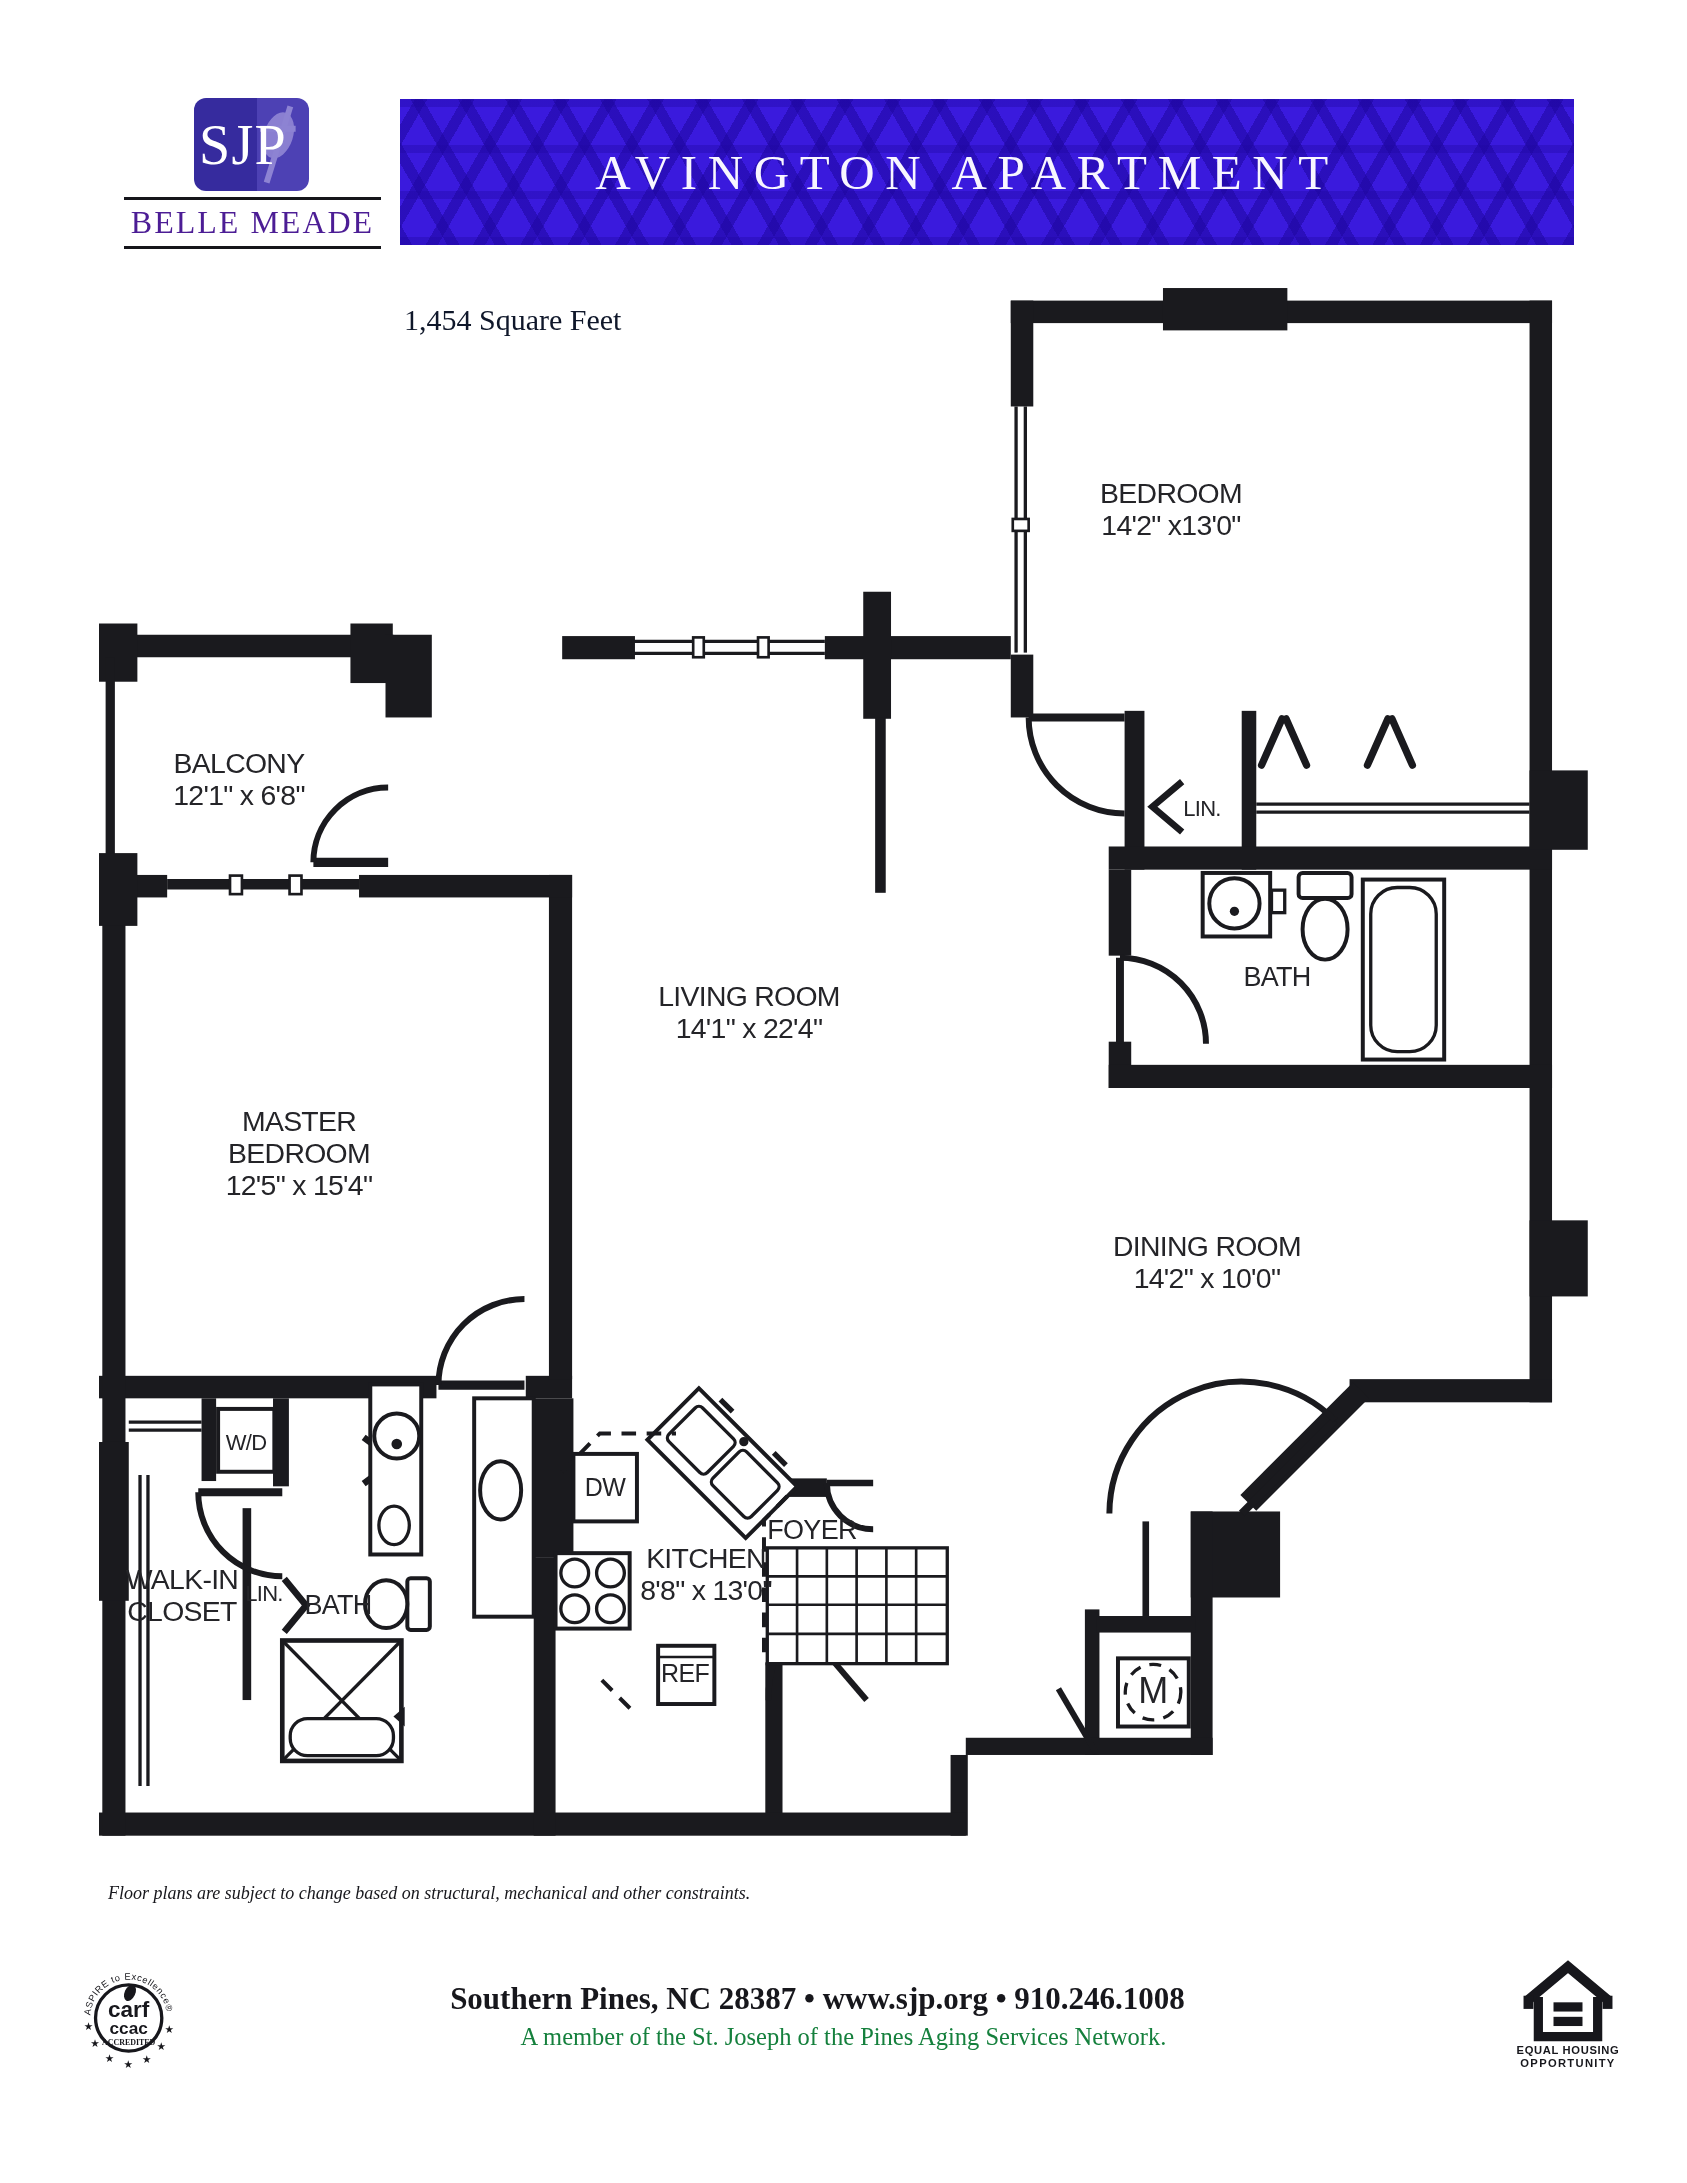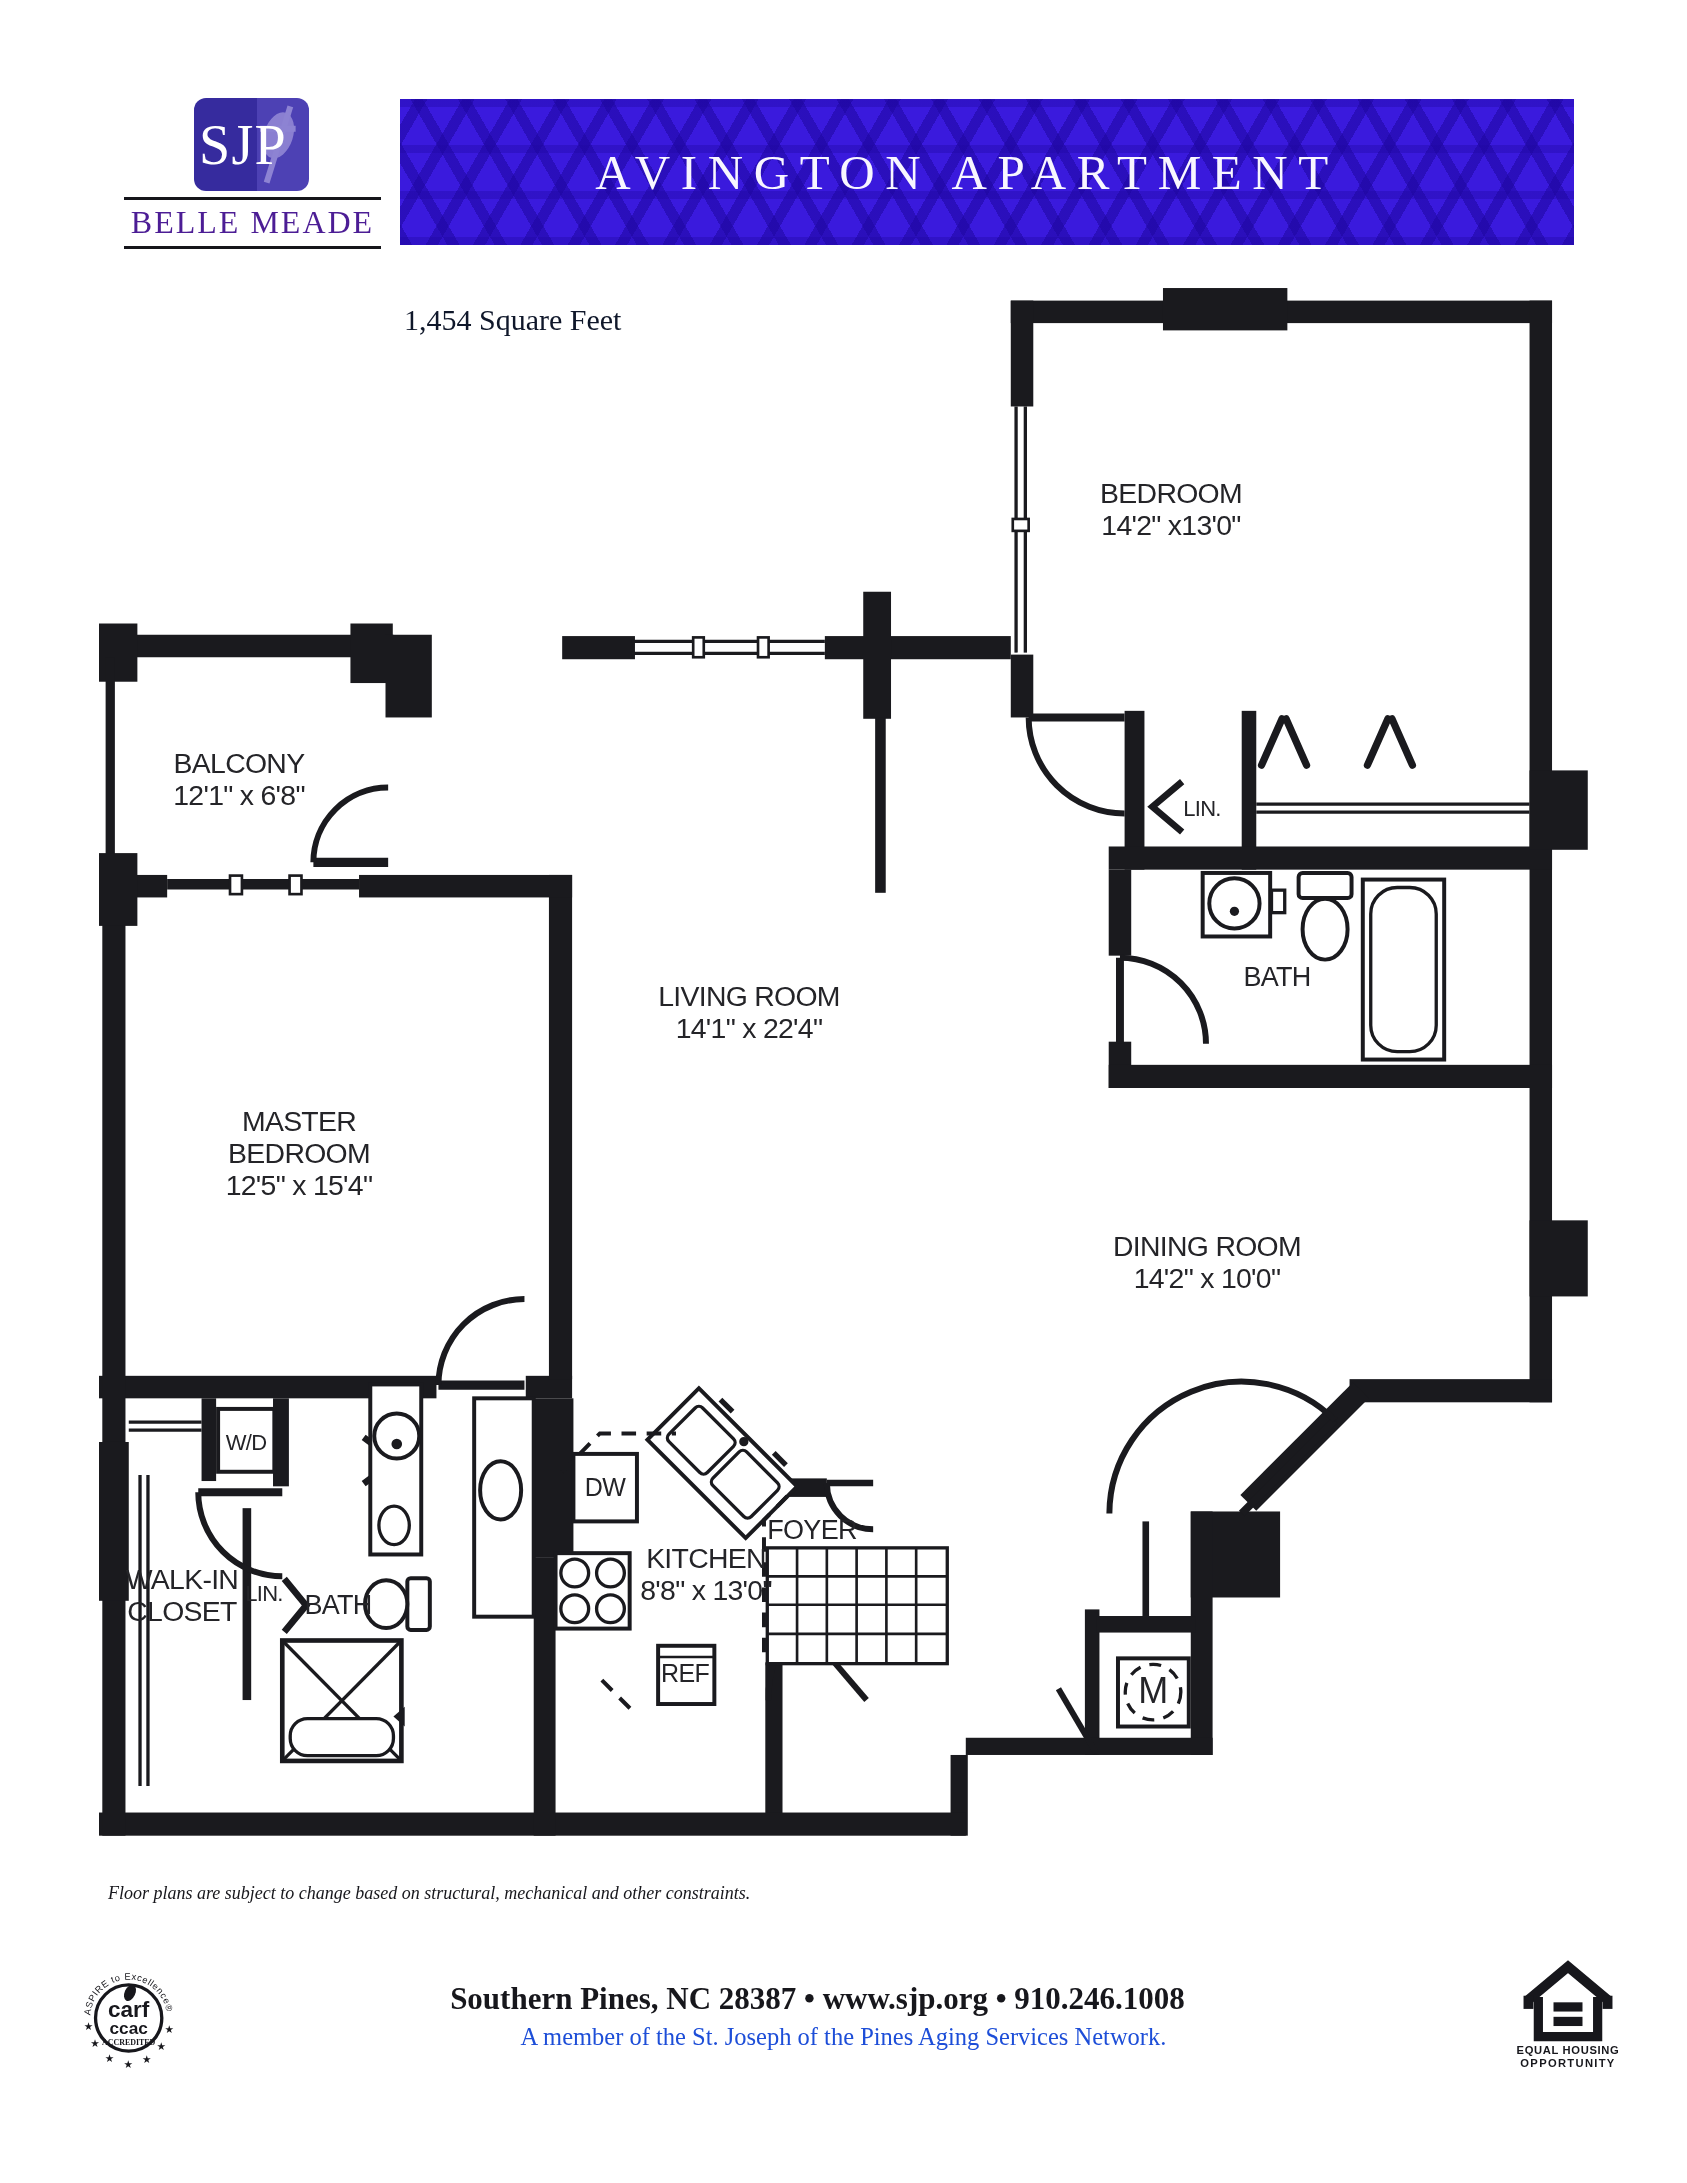--- a/index.html
+++ b/index.html
@@ -39,21 +39,21 @@
   .f-sm{font-size:22px;}
   .f-dw{font-size:25px;}
   .f-m{font-size:36px;}
 
   
   .disclaimer{left:108px;top:1883px;font-family:"Liberation Serif",serif;
     font-style:italic;font-size:18px;color:#17171c;}
   .addr{left:0;top:1981px;width:1635px;text-align:center;
     font-family:"Liberation Serif",serif;font-weight:bold;font-size:31px;color:#17171c;}
   .network{left:0;top:2023px;width:1687px;text-align:center;
-    font-family:"Liberation Serif",serif;font-size:24.5px;color:#1d4ed8;}
+    font-family:"Liberation Serif",serif;font-size:24.5px;color:#15803d;}
 </style>
 </head>
 <body>
 
 <div class="abs logo-square">
   <svg class="leaf" width="53" height="87" viewBox="0 0 80 132">
     <ellipse cx="40" cy="52" rx="22" ry="36" transform="rotate(18 40 52)" fill="#8d83d3" opacity="0.95"></ellipse>
     <line x1="22" y1="124" x2="58" y2="8" stroke="#8d83d3" stroke-width="9"></line>
     <line x1="12" y1="42" x2="66" y2="42" stroke="#8d83d3" stroke-width="9"></line>
   </svg>

